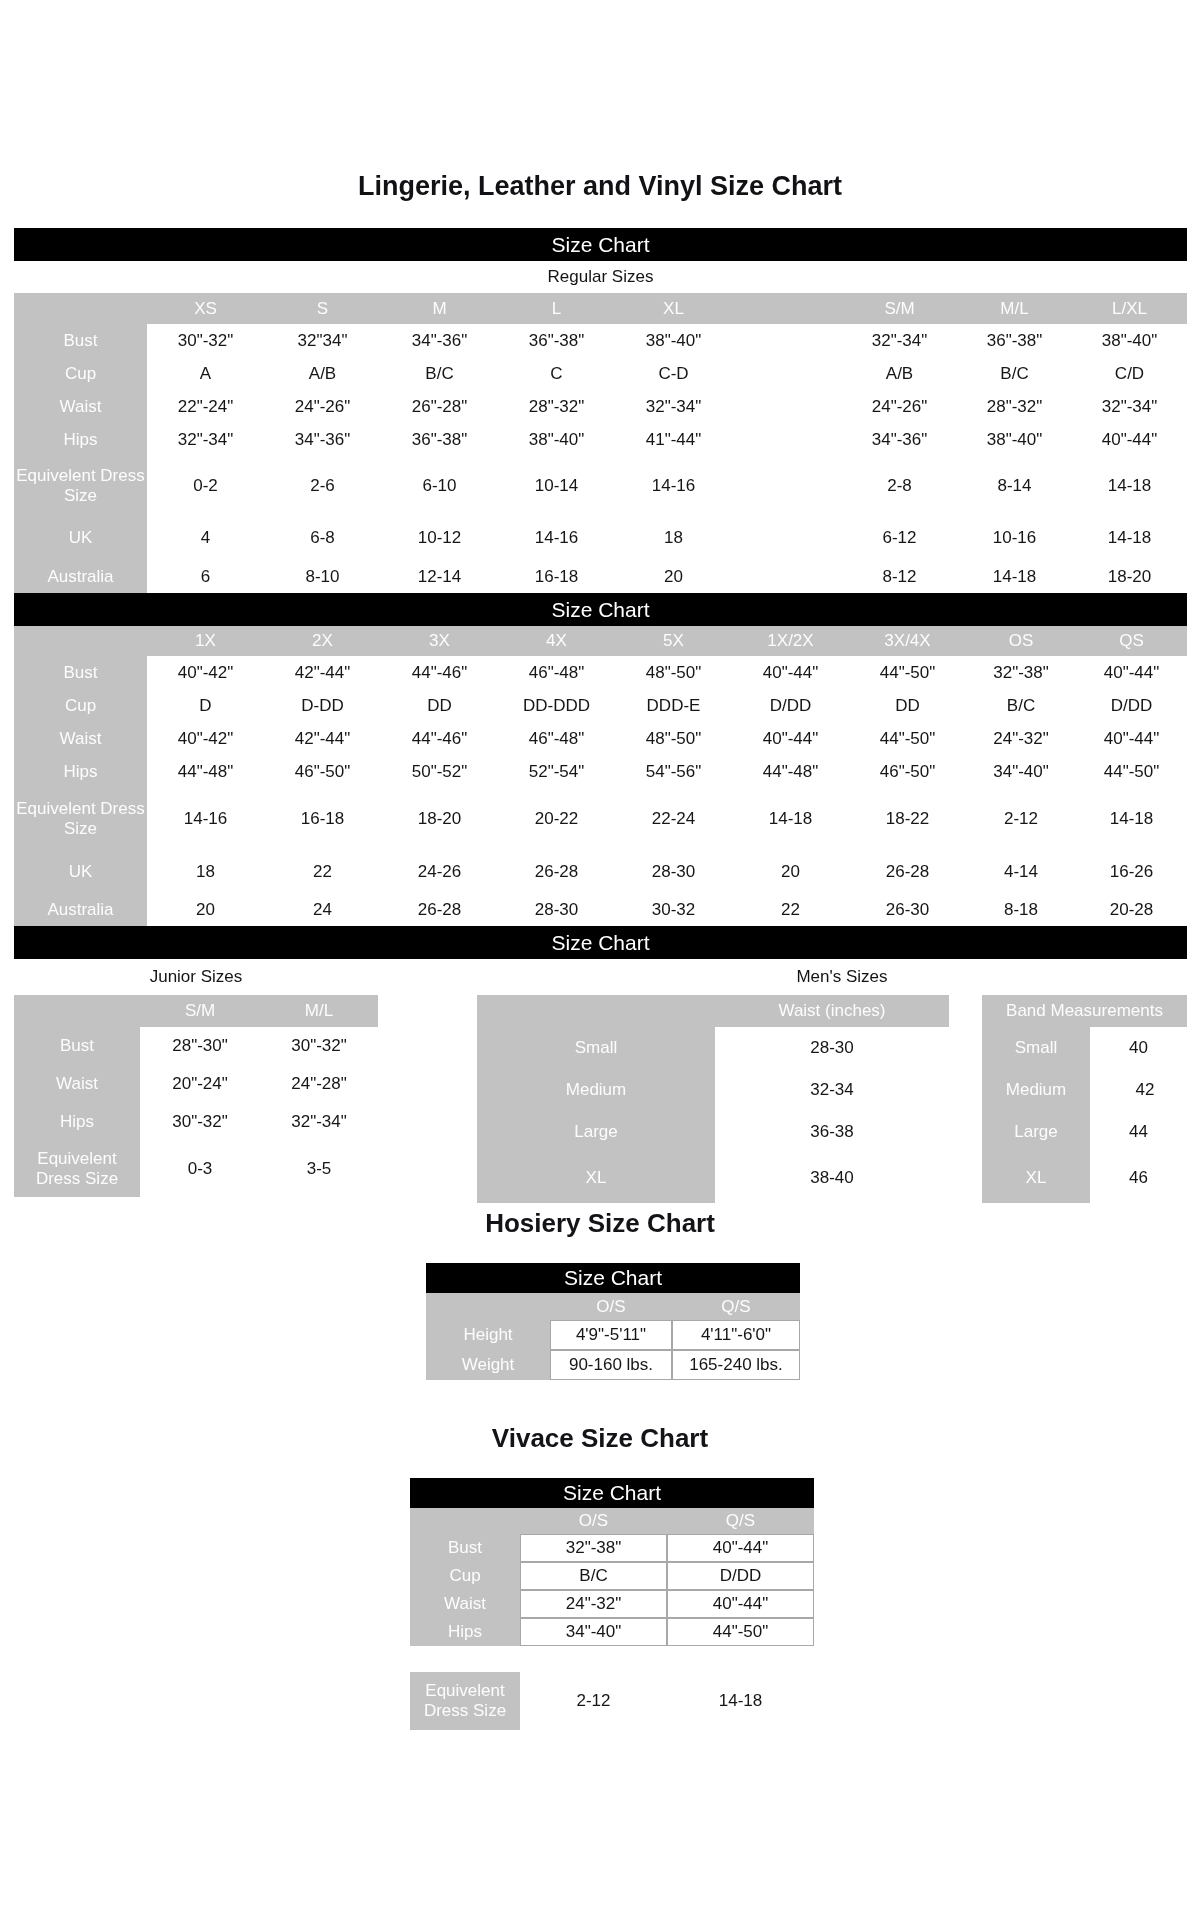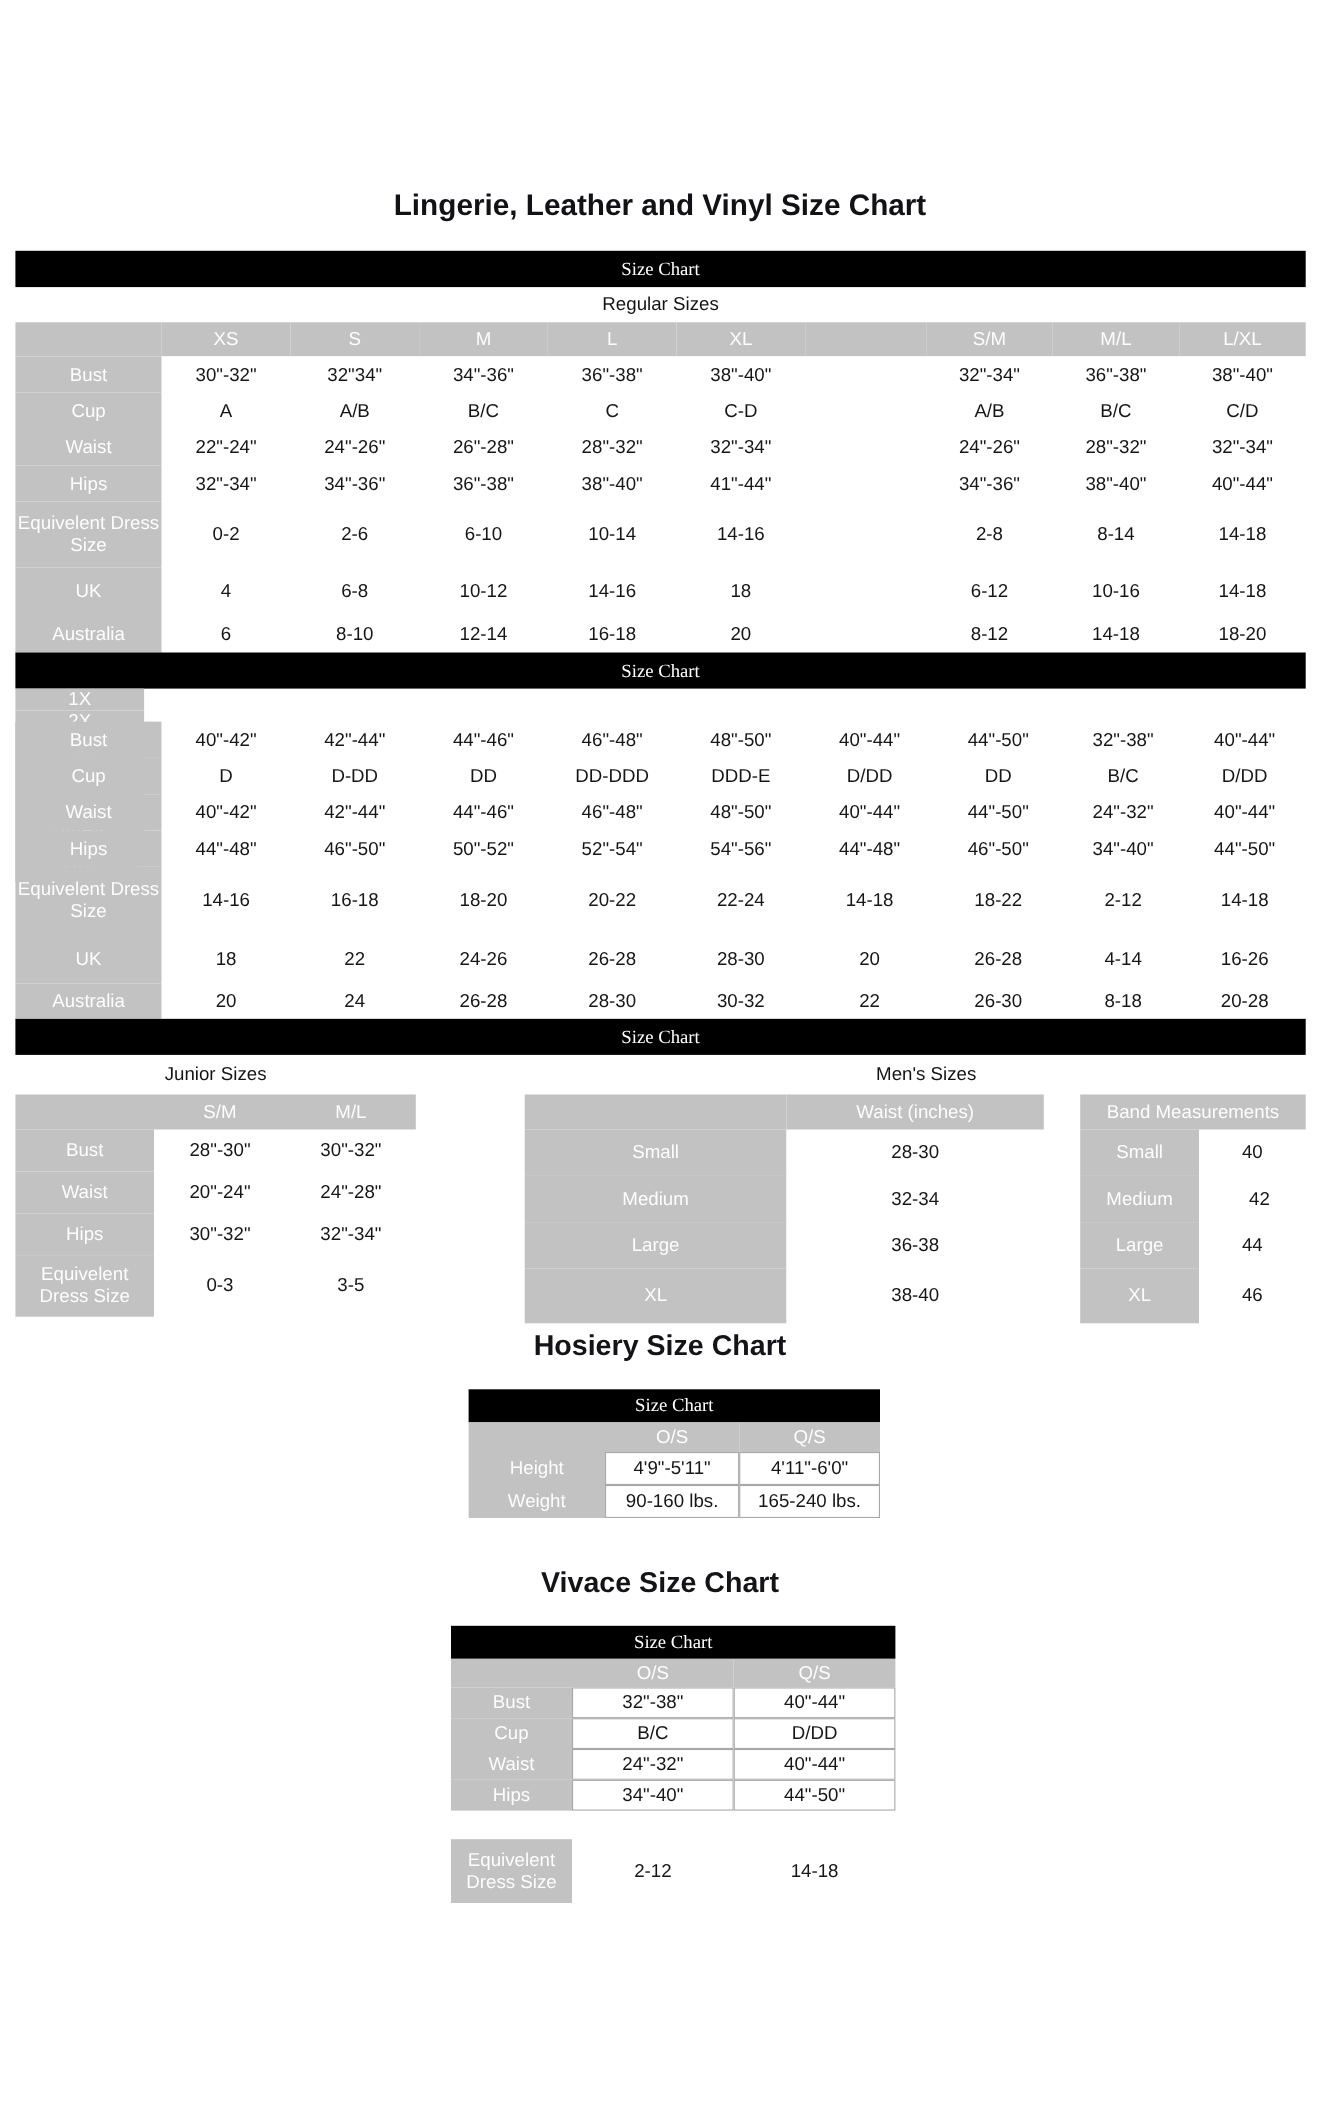--- a/index.html
+++ b/index.html
@@ -8,22 +8,22 @@
     width:1200px; height:1927px; background:#ffffff;
     font-family:"Liberation Sans", sans-serif; color:#161616;
   }
   .main-title {
     padding-top:170px; line-height:32px; text-align:center;
     font-size:27px; font-weight:bold; color:#121216;
   }
   .wrap { margin-left:14px; width:1173px; }
   .bar {
     height:33px; margin-top:0; background:var(--bar-bg,#000);
-    color:var(--bar-fg,#fff); font-size:17px;
-    display:flex; align-items:center; justify-content:center;font-family:Liberation Serif, serif;
+    color:var(--bar-fg,#fff); font-size:21px;
+    display:flex; align-items:center; justify-content:center;
   }
   .bar.first { margin-top:26px; }
   .bar.small { height:30px; }
   .seclabel { height:32px; line-height:32px; text-align:center; font-size:17px; color:#141414; }
   .duallabel { position:relative; height:36px; font-size:17px; color:#141414; }
   .duallabel span { position:absolute; top:0; line-height:36px; text-align:center; display:block; }
   .lbl-plus { left:0; width:880px; }
   .lbl-onesize { left:952px; width:221px; }
   .lbl-junior { left:0; width:364px; }
   .lbl-mens { left:485px; width:686px; }
@@ -152,21 +152,21 @@
           <div class="dcell" style="width: 117px;">20</div>
           <div class="dcell" style="width: 110px;"></div>
           <div class="dcell" style="width: 115px;">8-12</div>
           <div class="dcell" style="width: 115px;">14-18</div>
           <div class="dcell" style="width: 115px;">18-20</div>
         </div>
       </div>
 
     <div class="bar">Size Chart</div>
     <div style="width: 1173px;">
-        <div class="trow" style="height: 30px; flex-direction: column;">
+        <div class="trow" style="height: 30px;">
           <div class="hcell" style="width: 133px;"></div>
           <div class="hcell" style="width: 117px;">1X</div>
           <div class="hcell" style="width: 117px;">2X</div>
           <div class="hcell" style="width: 117px;">3X</div>
           <div class="hcell" style="width: 117px;">4X</div>
           <div class="hcell" style="width: 117px;">5X</div>
           <div class="hcell" style="width: 117px;">1X/2X</div>
           <div class="hcell" style="width: 117px;">3X/4X</div>
           <div class="hcell" style="width: 110px;">OS</div>
           <div class="hcell" style="width: 111px;">QS</div>

